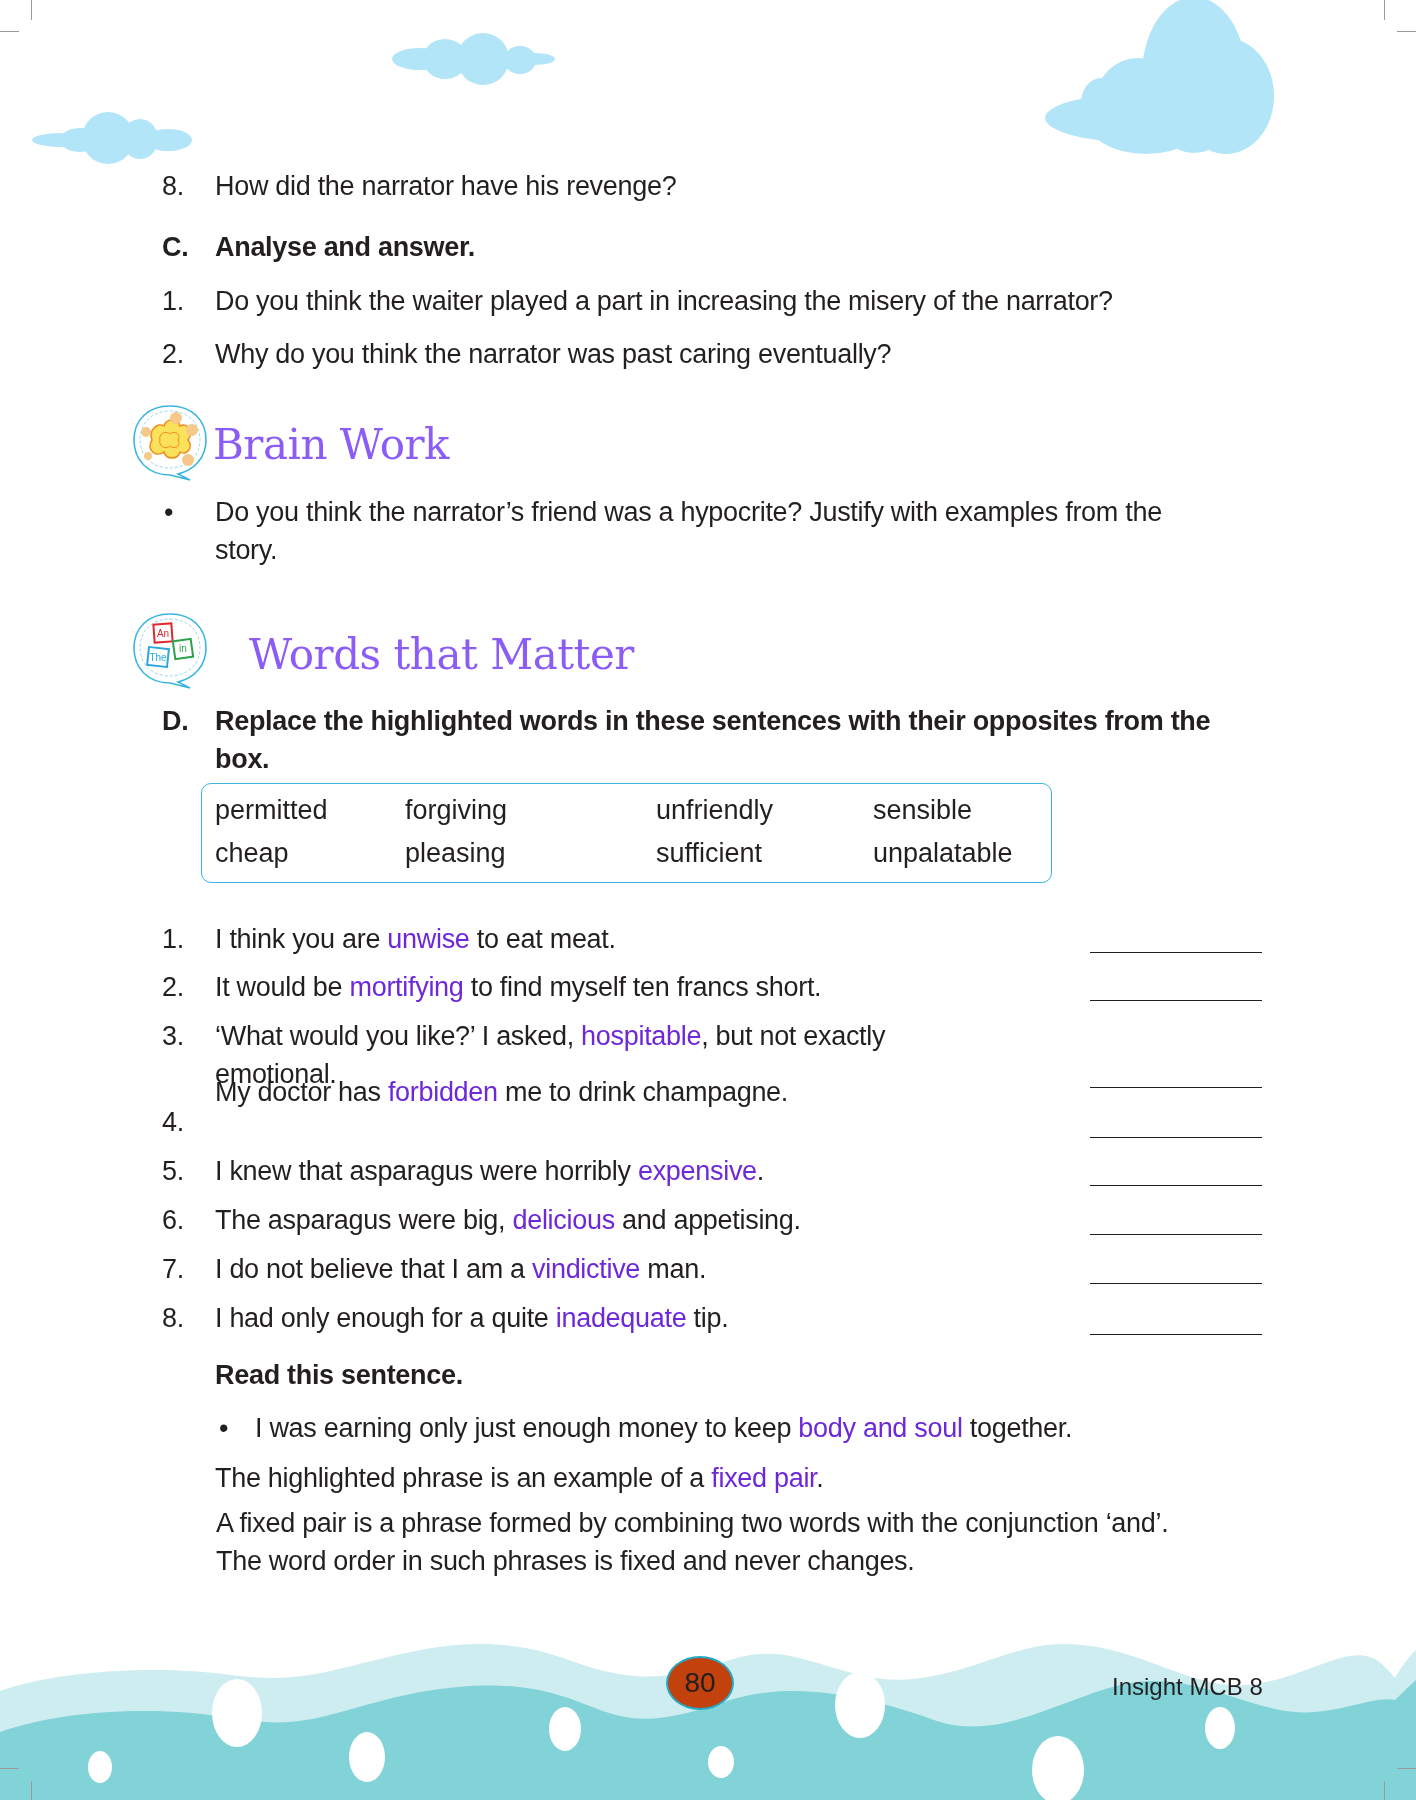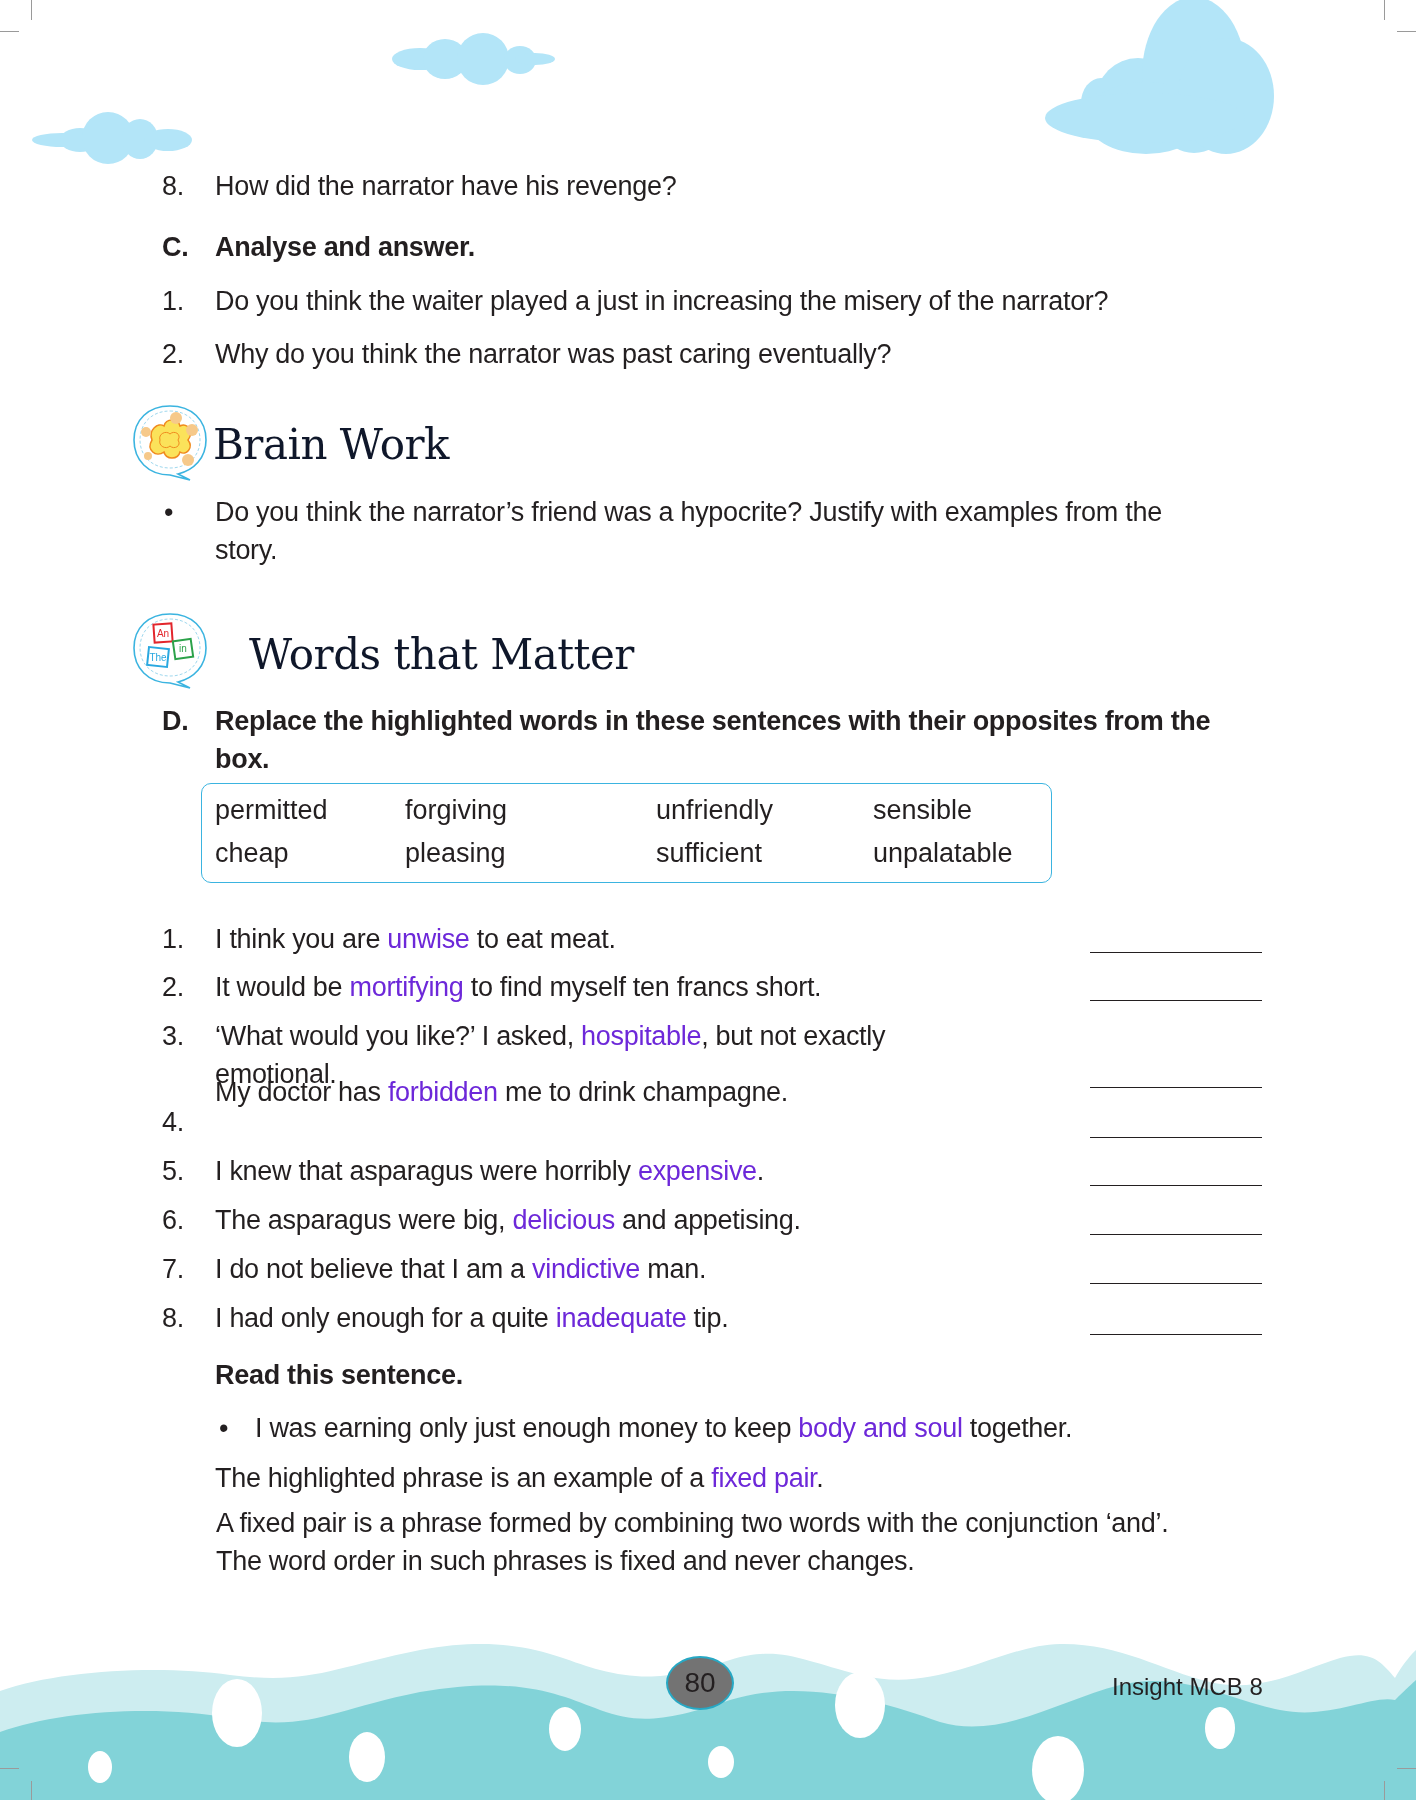--- a/index.html
+++ b/index.html
@@ -4,27 +4,27 @@
 <style>
   html, body { margin:0; padding:0; }
   body { width:1416px; height:1800px; position:relative; background:#ffffff; overflow:hidden;
          font-family:"Liberation Sans", sans-serif; color:#231f20; }
   .abs { position:absolute; }
   .txt { font-size:27px; line-height:36px; letter-spacing:-0.3px; }
   .num { position:absolute; left:162px; }
   .body-text { position:absolute; left:215px; }
   .bold { font-weight:bold; }
   .hl { color:#6d28d9; }
-  .heading { font-family:"DejaVu Serif", serif; color:#0f172a; font-size:42px; line-height:48px; letter-spacing:-0.5px; }
+  .heading { font-family:"DejaVu Serif", serif; color:#8b5cf6; font-size:42px; line-height:48px; letter-spacing:-0.5px; }
   .crop { position:absolute; background:#9a9a9a; }
   .wordbox { position:absolute; left:201px; top:783px; width:849px; height:98px; border:1.5px solid #3bb4e0; border-radius:10px; }
   .word { position:absolute; font-size:27px; line-height:36px; }
   .blank { position:absolute; left:1090px; width:172px; border-bottom:1.5px solid #231f20; height:0; }
   .footer-title { position:absolute; left:1112px; top:1672px; font-size:24px; line-height:30px; }
-  .page-num { position:absolute; left:666px; top:1656px; width:64px; height:50px; border-radius:50%; border:2.5px solid #27a8c4; background:#737373;
+  .page-num { position:absolute; left:666px; top:1656px; width:64px; height:50px; border-radius:50%; border:2.5px solid #27a8c4; background:#c2410c;
               text-align:center; font-size:28px; line-height:50px; }
 </style>
 </head>
 <body>
 
 <div class="crop" style="left:31px;top:0;width:1px;height:20px;"></div>
 <div class="crop" style="left:0;top:31px;width:19px;height:1px;"></div>
 <div class="crop" style="left:1384px;top:0;width:1px;height:20px;"></div>
 <div class="crop" style="left:1397px;top:31px;width:19px;height:1px;"></div>
 
@@ -51,21 +51,21 @@
     <ellipse cx="1145" cy="118" rx="100" ry="25"></ellipse>
   </g>
 </svg>
 
 <div class="txt num" style="top:168px;">8.</div>
 <div class="txt body-text" style="top:168px;">How did the narrator have his revenge?</div>
 
 <div class="txt num bold" style="top:229px;">C.</div>
 <div class="txt body-text bold" style="top:229px;">Analyse and answer.</div>
 <div class="txt num" style="top:283px;">1.</div>
-<div class="txt body-text" style="top:283px;">Do you think the waiter played a just in increasing the misery of the narrator?</div>
+<div class="txt body-text" style="top:283px;">Do you think the waiter played a part in increasing the misery of the narrator?</div>
 <div class="txt num" style="top:336px;">2.</div>
 <div class="txt body-text" style="top:336px;">Why do you think the narrator was past caring eventually?</div>
 
 <svg class="abs" style="left:130px;top:400px;" width="80" height="82">
   <path d="M40 6 C62 6 76 20 76 40 C76 58 64 70 48 74 L60 80 L40 75 C18 75 4 60 4 40 C4 20 18 6 40 6 Z" fill="#fff" stroke="#3bb4e0" stroke-width="1.6"></path>
   <path d="M40 11 C58 11 70 23 70 40 C70 56 58 68 40 68 C22 68 10 56 10 40 C10 23 22 11 40 11 Z" fill="none" stroke="#9fd8ee" stroke-width="1" stroke-dasharray="3 2"></path>
   <path d="M22 40 C18 30 28 22 34 26 C36 18 48 18 50 26 C58 22 64 32 58 40 C64 48 56 56 50 52 C48 60 36 60 34 52 C26 58 16 50 22 40 Z" fill="#fbe25a" stroke="#f08a1e" stroke-width="1.5"></path>
   <path d="M30 40 C28 34 36 30 40 34 C44 30 52 34 48 40 C52 46 44 50 40 46 C36 50 28 46 30 40 Z" fill="none" stroke="#f08a1e" stroke-width="1"></path>
   <circle cx="46" cy="18" r="6" fill="#f6c98a"></circle>
   <circle cx="62" cy="30" r="6" fill="#f6c98a"></circle>

